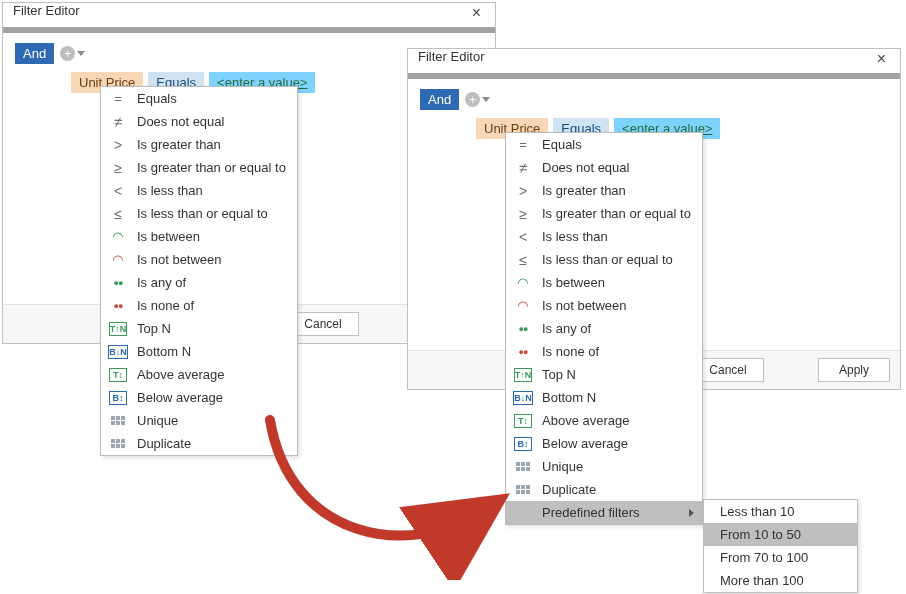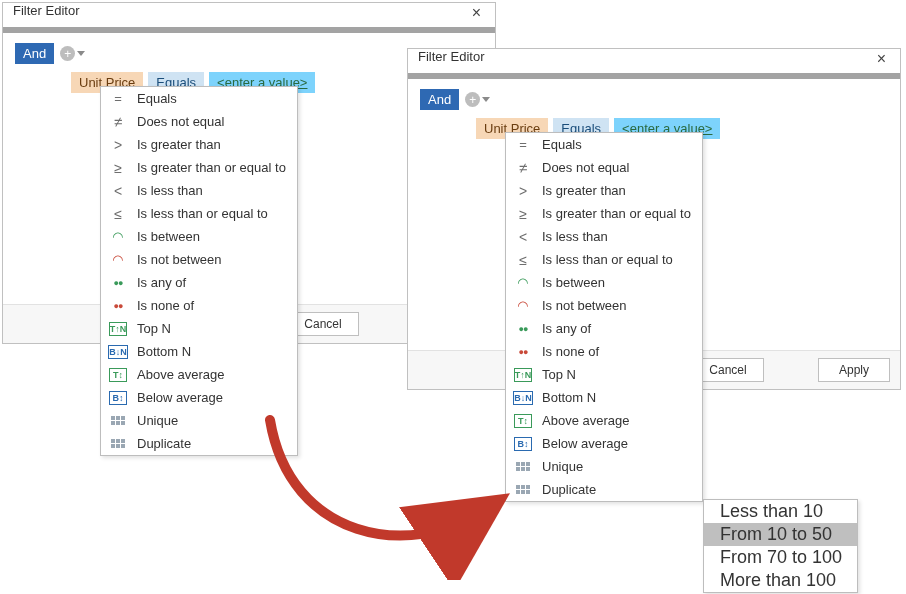--- a/index.html
+++ b/index.html
@@ -170,21 +170,21 @@
     position: absolute;
     background: #fff;
     border: 1px solid #bdbdbd;
     box-shadow: 2px 2px 4px rgba(0,0,0,0.12);
   }
   .sub-item {
     height: 23px;
     display: flex;
     align-items: center;
     padding: 0 16px;
-    font-size: 18px;
+    font-size: 13px;
     white-space: nowrap;
   }
   .sub-item.selected { background: #bfbfbf; }
   
   .big-arrow {
     position: absolute;
     pointer-events: none;
   }
 </style>
 </head>
@@ -460,20 +460,25 @@
         <span class="g-grid">
           <span></span>
           <span></span>
           <span></span>
           <span></span>
           <span></span>
           <span></span>
         </span>
       </span>
       <span>Duplicate</span>
+    </div>
+    <div class="dd-item selected">
+      <span class="dd-icon"></span>
+      <span>Predefined filters</span>
+      <span class="arrow-r"></span>
     </div>
   </div>
 
 <div class="submenu" id="submenu" style="left:703px; top:499px; width:155px;">
     <div class="sub-item">Less than 10</div>
     <div class="sub-item selected">From 10 to 50</div>
     <div class="sub-item">From 70 to 100</div>
     <div class="sub-item">More than 100</div>
   </div>
 

